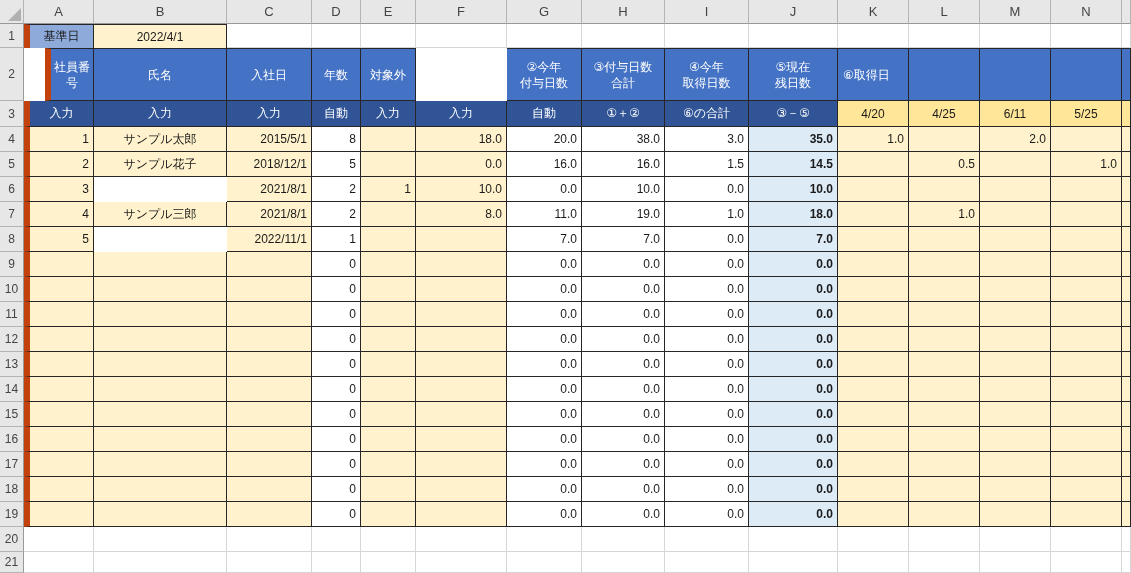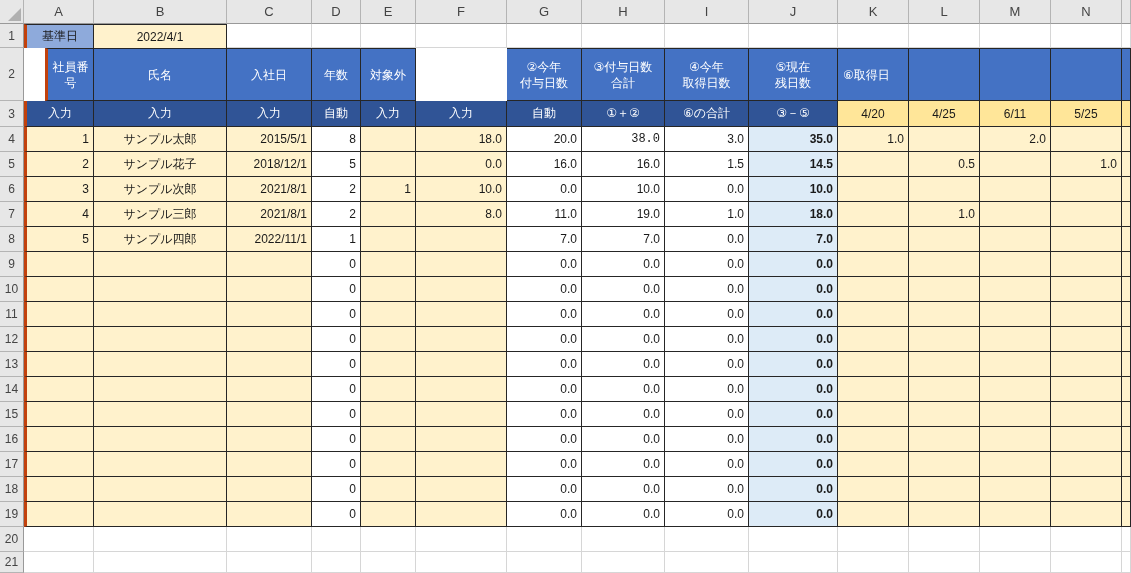--- a/index.html
+++ b/index.html
@@ -22,21 +22,21 @@
   .left{justify-content:flex-start;padding-left:5px;}
   .colhead{background:#e7e7e7;border-right:1px solid #b4b4b4;border-bottom:1px solid #999;
            color:#444;font-size:13px;justify-content:center;}
   .rowhead{background:#e7e7e7;border-right:1px solid #999;border-bottom:1px solid #b4b4b4;
            color:#444;font-size:12px;justify-content:center;}
   .corner{position:relative;}
   .tri{position:absolute;right:2px;bottom:2px;width:0;height:0;
        border-left:13px solid transparent;border-bottom:13px solid #b0b0b0;}
   .gridcell{background:#fff;border-right:1px solid #d6d6d6;border-bottom:1px solid #d6d6d6;}
   .tb{border-right:1px solid #262626;border-bottom:1px solid #262626;}
-  .bl{border-left:3px solid #c2410c;}
+  .bl{border-left:6px solid #c2410c;}
   .bt{border-top:1px solid #262626;}
   .nobb{border-bottom:none !important;}
   .h2{background:#4472C4;color:#fff;line-height:16px;}
   .h3{background:#305496;color:#fff;}
   .subyellow{background:#FFE699;}
   .cream{background:#FFF2CC;}
   .white{background:#fff;}
   .jcol{background:#DDEBF7;font-weight:700;}
   .a1{background:#8EAADB;}
   .b1{background:#FFF2CC;}
@@ -131,21 +131,21 @@
       <div class="cell subyellow tb center" style="grid-area: 4 / 14;">6/11</div>
       <div class="cell subyellow tb center" style="grid-area: 4 / 15;">5/25</div>
       <div class="cell subyellow tb" style="grid-area: 4 / 16;"></div>
       <div class="cell cream right tb bl" style="grid-area: 5 / 2;">1</div>
       <div class="cell cream center tb" style="grid-area: 5 / 3;">サンプル太郎</div>
       <div class="cell cream right tb" style="grid-area: 5 / 4;">2015/5/1</div>
       <div class="cell white right tb" style="grid-area: 5 / 5;">8</div>
       <div class="cell cream right tb" style="grid-area: 5 / 6;"></div>
       <div class="cell cream right tb" style="grid-area: 5 / 7;">18.0</div>
       <div class="cell white right tb" style="grid-area: 5 / 8;">20.0</div>
-      <div class="cell white right tb" style="grid-area: 5 / 9; font-family: Liberation Mono, monospace;">38.0</div>
+      <div class="cell white right tb" style="grid-area: 5 / 9;">38.0</div>
       <div class="cell white right tb" style="grid-area: 5 / 10;">3.0</div>
       <div class="cell jcol right tb" style="grid-area: 5 / 11;">35.0</div>
       <div class="cell cream right tb" style="grid-area: 5 / 12;">1.0</div>
       <div class="cell cream right tb" style="grid-area: 5 / 13;"></div>
       <div class="cell cream right tb" style="grid-area: 5 / 14;">2.0</div>
       <div class="cell cream right tb" style="grid-area: 5 / 15;"></div>
       <div class="cell cream tb" style="grid-area: 5 / 16;"></div>
       <div class="cell cream right tb bl" style="grid-area: 6 / 2;">2</div>
       <div class="cell cream center tb" style="grid-area: 6 / 3;">サンプル花子</div>
       <div class="cell cream right tb" style="grid-area: 6 / 4;">2018/12/1</div>
@@ -155,21 +155,20 @@
       <div class="cell white right tb" style="grid-area: 6 / 8;">16.0</div>
       <div class="cell white right tb" style="grid-area: 6 / 9;">16.0</div>
       <div class="cell white right tb" style="grid-area: 6 / 10;">1.5</div>
       <div class="cell jcol right tb" style="grid-area: 6 / 11;">14.5</div>
       <div class="cell cream right tb" style="grid-area: 6 / 12;"></div>
       <div class="cell cream right tb" style="grid-area: 6 / 13;">0.5</div>
       <div class="cell cream right tb" style="grid-area: 6 / 14;"></div>
       <div class="cell cream right tb" style="grid-area: 6 / 15;">1.0</div>
       <div class="cell cream tb" style="grid-area: 6 / 16;"></div>
       <div class="cell cream right tb bl" style="grid-area: 7 / 2;">3</div>
-      <div class="cell cream center tb" style="grid-area: 7 / 3;">サンプル次郎</div>
       <div class="cell cream right tb" style="grid-area: 7 / 4;">2021/8/1</div>
       <div class="cell white right tb" style="grid-area: 7 / 5;">2</div>
       <div class="cell cream right tb" style="grid-area: 7 / 6;">1</div>
       <div class="cell cream right tb" style="grid-area: 7 / 7;">10.0</div>
       <div class="cell white right tb" style="grid-area: 7 / 8;">0.0</div>
       <div class="cell white right tb" style="grid-area: 7 / 9;">10.0</div>
       <div class="cell white right tb" style="grid-area: 7 / 10;">0.0</div>
       <div class="cell jcol right tb" style="grid-area: 7 / 11;">10.0</div>
       <div class="cell cream right tb" style="grid-area: 7 / 12;"></div>
       <div class="cell cream right tb" style="grid-area: 7 / 13;"></div>
@@ -185,21 +184,20 @@
       <div class="cell white right tb" style="grid-area: 8 / 8; padding-left: 12px;">11.0</div>
       <div class="cell white right tb" style="grid-area: 8 / 9;">19.0</div>
       <div class="cell white right tb" style="grid-area: 8 / 10;">1.0</div>
       <div class="cell jcol right tb" style="grid-area: 8 / 11;">18.0</div>
       <div class="cell cream right tb" style="grid-area: 8 / 12;"></div>
       <div class="cell cream right tb" style="grid-area: 8 / 13;">1.0</div>
       <div class="cell cream right tb" style="grid-area: 8 / 14;"></div>
       <div class="cell cream right tb" style="grid-area: 8 / 15;"></div>
       <div class="cell cream tb" style="grid-area: 8 / 16;"></div>
       <div class="cell cream right tb bl" style="grid-area: 9 / 2;">5</div>
-      <div class="cell cream center tb" style="grid-area: 9 / 3;">サンプル四郎</div>
       <div class="cell cream right tb" style="grid-area: 9 / 4;">2022/11/1</div>
       <div class="cell white right tb" style="grid-area: 9 / 5;">1</div>
       <div class="cell cream right tb" style="grid-area: 9 / 6;"></div>
       <div class="cell cream right tb" style="grid-area: 9 / 7;"></div>
       <div class="cell white right tb" style="grid-area: 9 / 8;">7.0</div>
       <div class="cell white right tb" style="grid-area: 9 / 9;">7.0</div>
       <div class="cell white right tb" style="grid-area: 9 / 10;">0.0</div>
       <div class="cell jcol right tb" style="grid-area: 9 / 11;">7.0</div>
       <div class="cell cream right tb" style="grid-area: 9 / 12;"></div>
       <div class="cell cream right tb" style="grid-area: 9 / 13;"></div>

